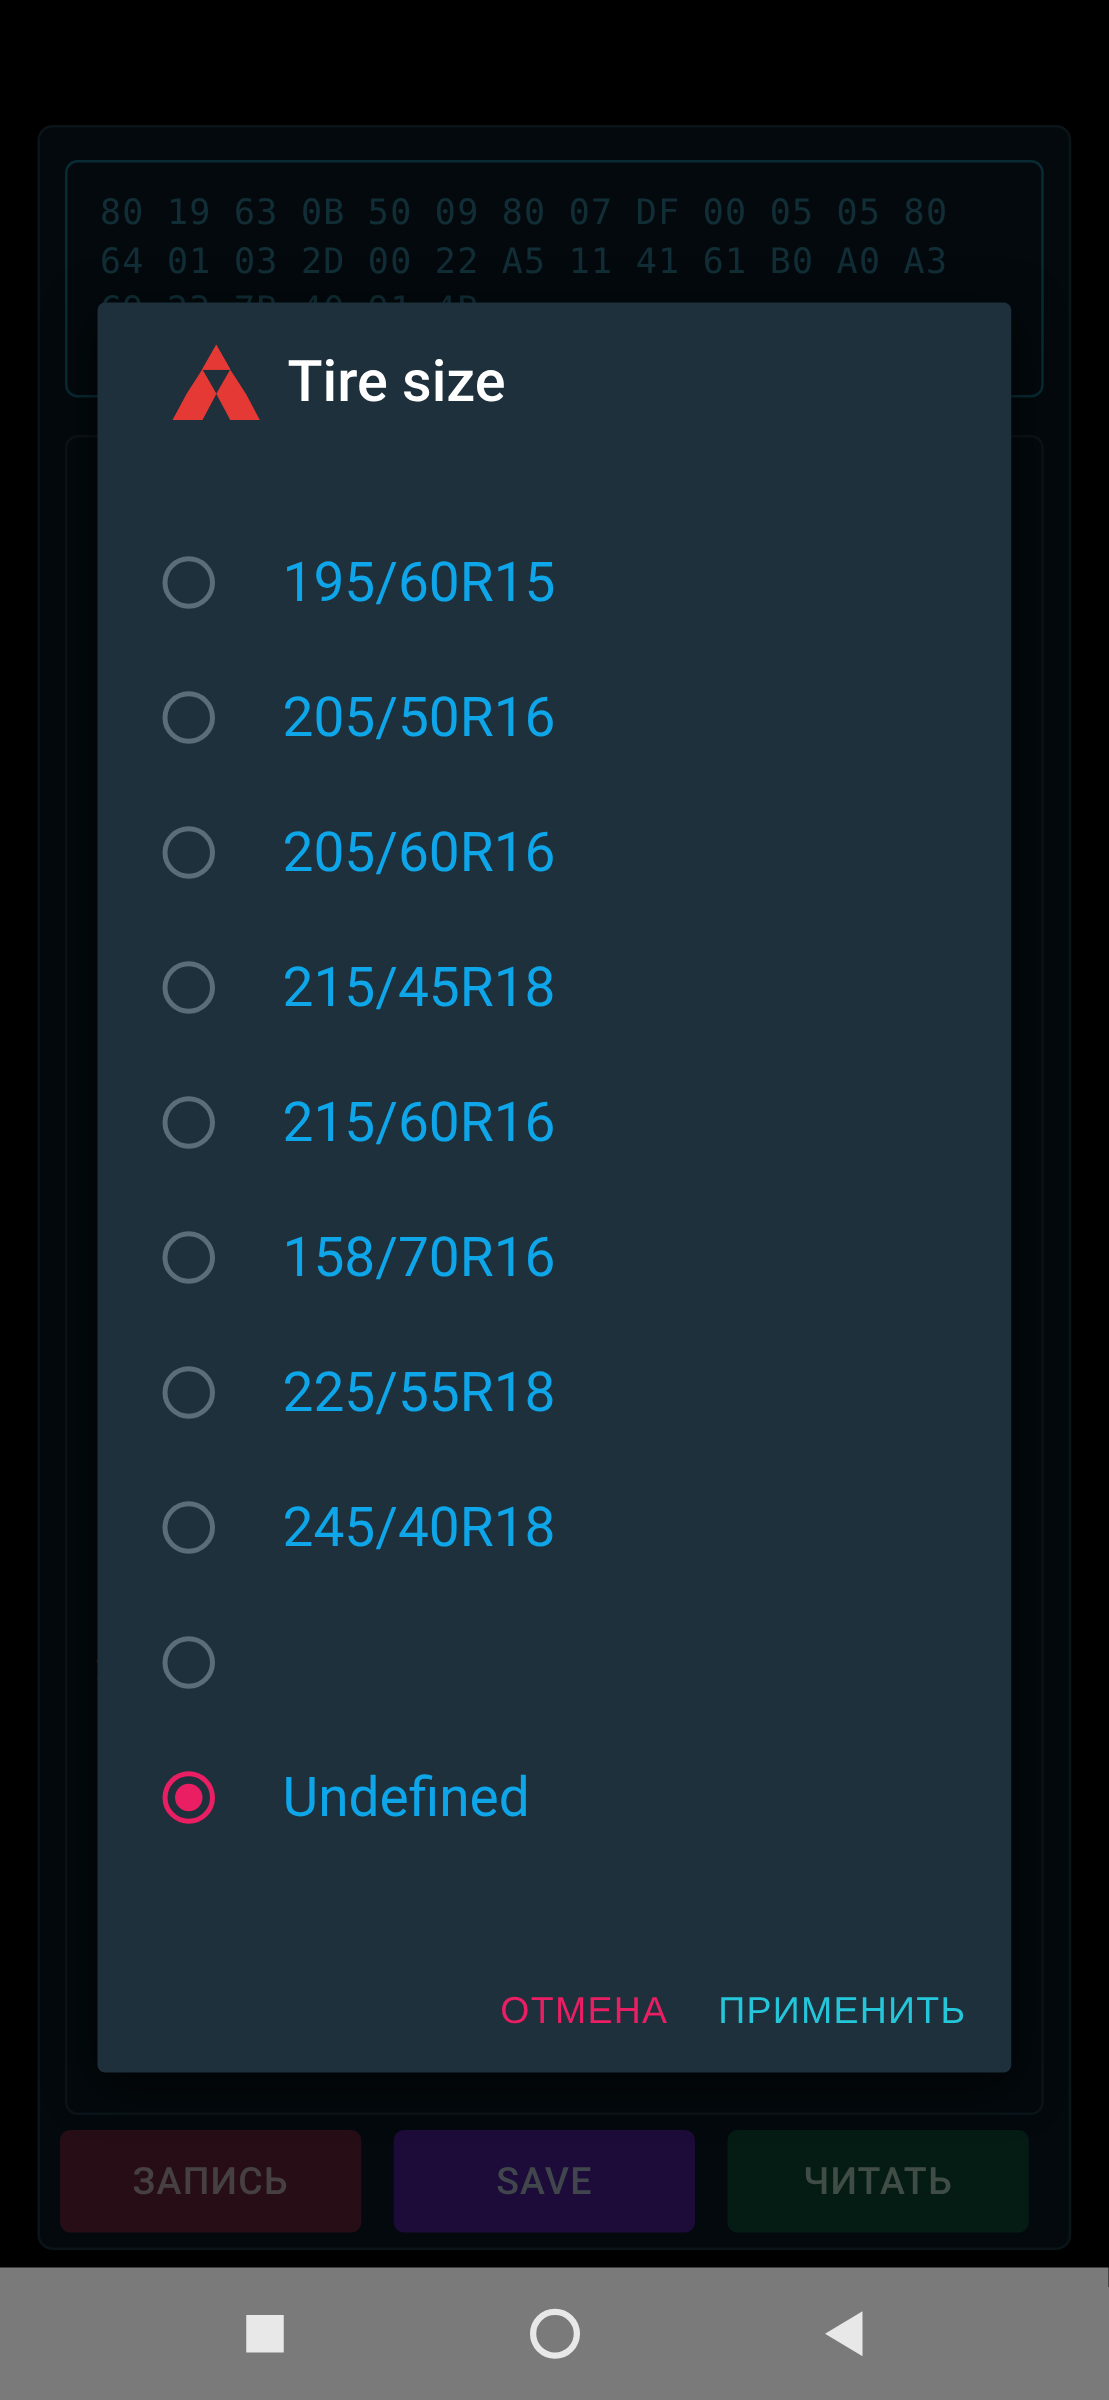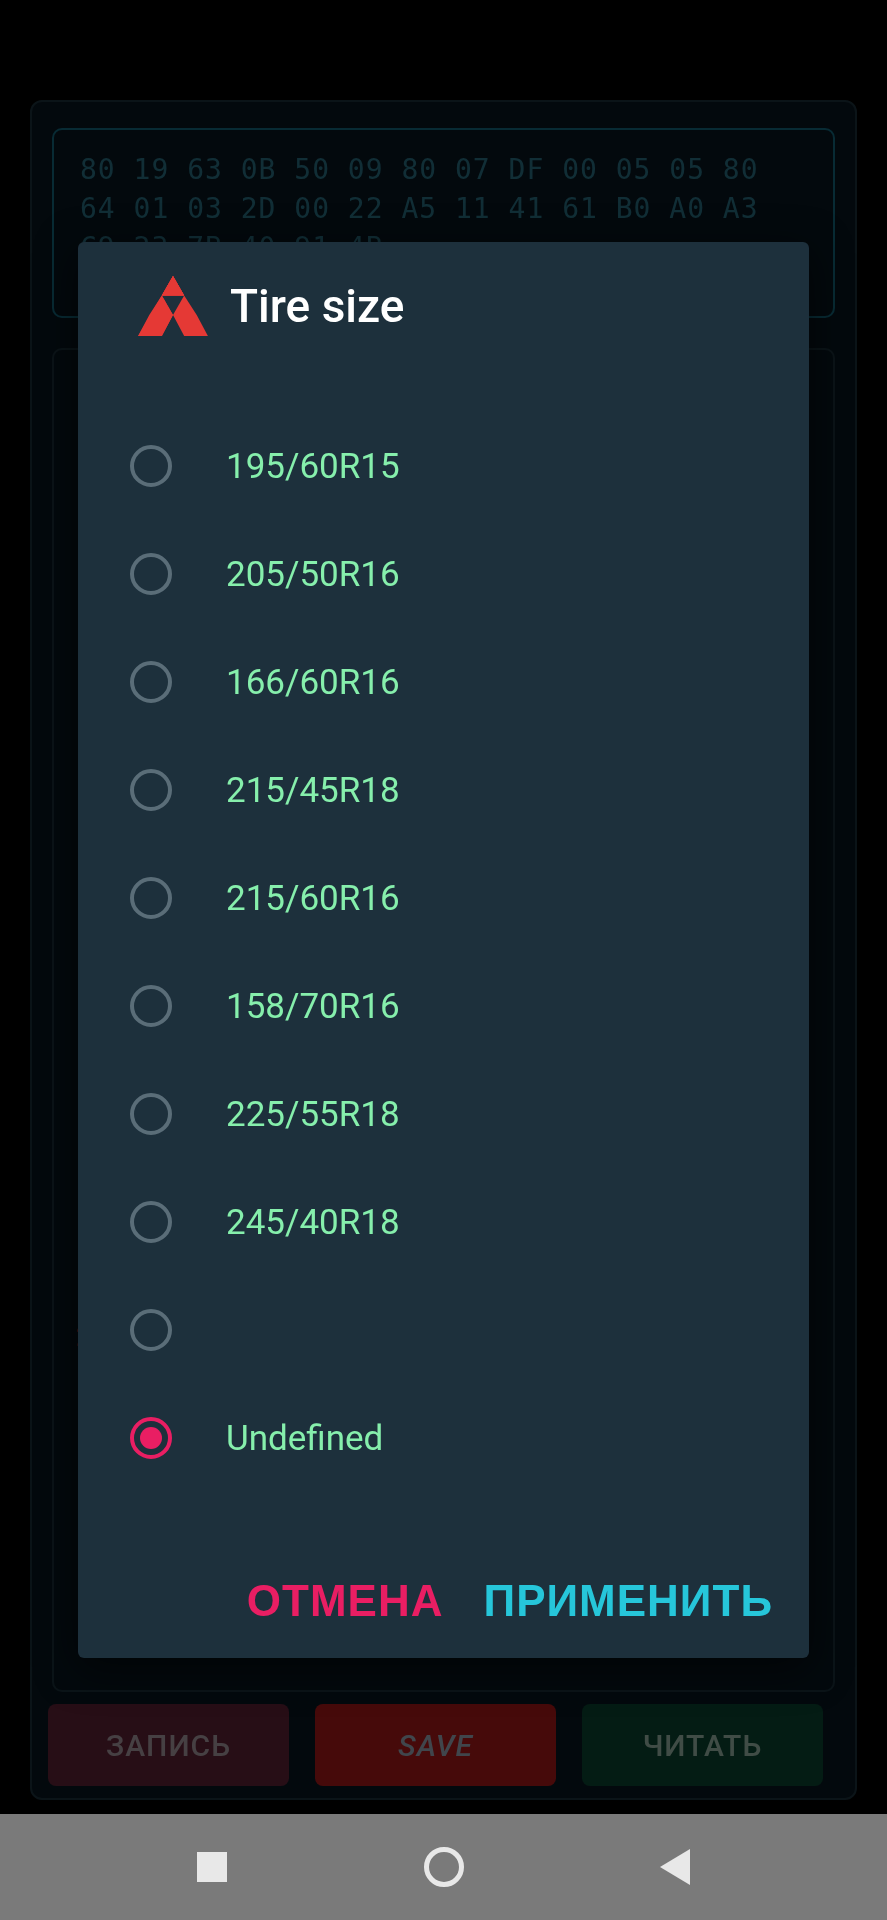--- a/index.html
+++ b/index.html
@@ -74,21 +74,21 @@
     height: 82px;
     border-radius: 8px;
     display: flex;
     align-items: center;
     justify-content: center;
     font-size: 30px;
     font-weight: 500;
     letter-spacing: 1px;
   }
   .bbtn.write { background: #66253c; color: #b8a8b0; }
-  .bbtn.save  { background: #b91c1c; color: #a8b8c8; font-style: italic; }
+  .bbtn.save  { background: #4c1d95; color: #a8b8c8; }
   .bbtn.read  { background: #0d4a36; color: #a8c8b8; }
   
   .scrim {
     position: absolute;
     inset: 0;
     background: rgba(0,0,0,0.62);
   }
   
   .dialog {
     position: absolute;
@@ -153,33 +153,33 @@
   }
   .radio.selected::after {
     content: '';
     position: absolute;
     inset: 6px;
     background: #e91e63;
     border-radius: 50%;
   }
   .opt-label {
     margin-left: 54px;
-    color: #86efac;
-    font-size: 35px;
+    color: #0ea5e9;
+    font-size: 44px;
   }
   
   .dlg-actions {
     display: flex;
     justify-content: flex-end;
     gap: 40px;
     padding: 28px 36px 32px 36px;
   }
   .dlg-btn {
-    font-size: 44px;
-    font-weight: 700;
+    font-size: 30px;
+    font-weight: 400;
     letter-spacing: 1px;
     background: none;
     border: none;
   }
   .dlg-btn.cancel { color: #e91e63; }
   .dlg-btn.apply  { color: #26c6da; }
   
   .navbar {
     position: absolute;
     bottom: 0;
@@ -278,21 +278,21 @@
       <div class="dlg-row">
         <div class="radio"></div>
         <div class="opt-label">195/60R15</div>
       </div>
       <div class="dlg-row">
         <div class="radio"></div>
         <div class="opt-label">205/50R16</div>
       </div>
       <div class="dlg-row">
         <div class="radio"></div>
-        <div class="opt-label">166/60R16</div>
+        <div class="opt-label">205/60R16</div>
       </div>
       <div class="dlg-row">
         <div class="radio"></div>
         <div class="opt-label">215/45R18</div>
       </div>
       <div class="dlg-row">
         <div class="radio"></div>
         <div class="opt-label">215/60R16</div>
       </div>
       <div class="dlg-row">

